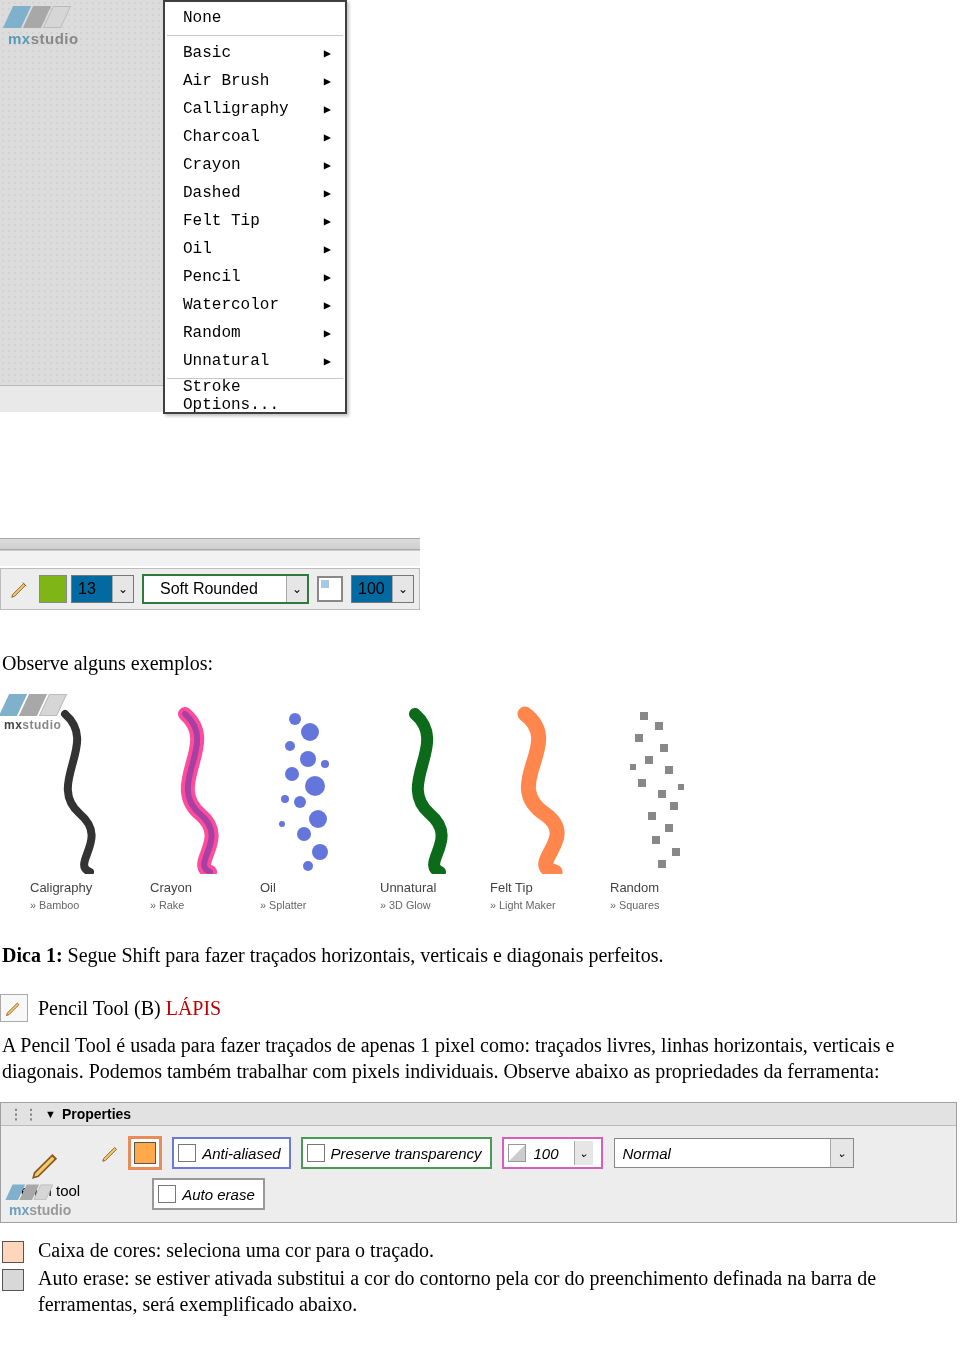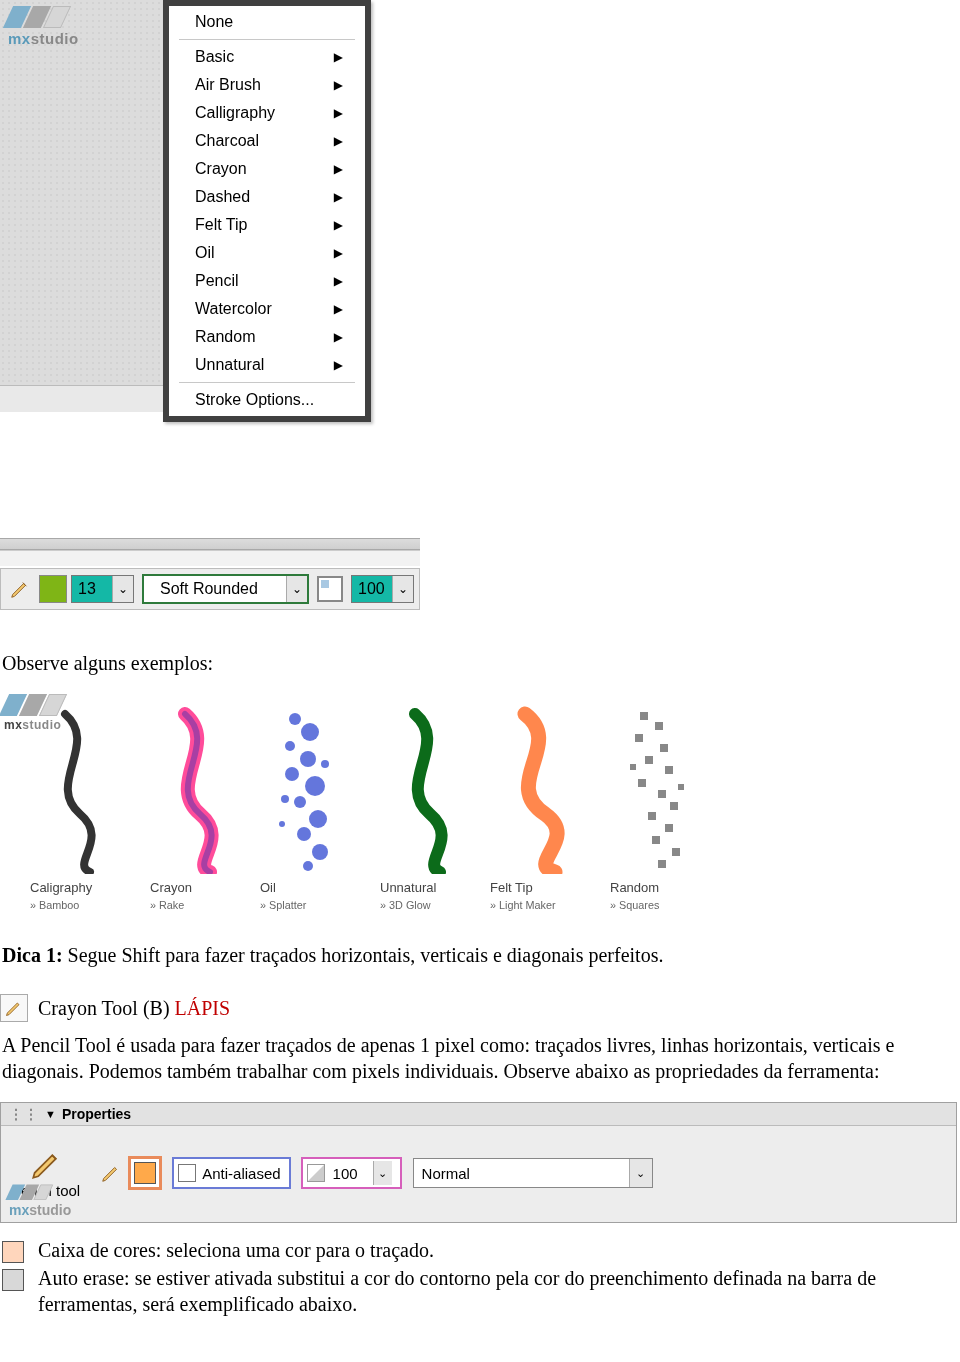--- a/index.html
+++ b/index.html
@@ -52,25 +52,25 @@
   }
   .hbar .goend {
     position:absolute; right:5px; top:5px; color:#999; font-size:14px;
     font-family: Arial, sans-serif;
   }
   .menu {
     position: absolute;
     left: 163px; top: 0;
     width: 180px;
     background: #fff;
-    border: 6px solid #404040;
+    border: 2px solid #404040;
     box-shadow: 2px 2px 3px rgba(0,0,0,.25);
-    font-family: Liberation Sans, sans-serif;
+    font-family: Liberation Mono, monospace;
     font-size: 16px;
-    padding: 2px 8px;
+    padding: 2px 0;
   }
   .menu .item {
     display:flex;
     align-items: center;
     justify-content: space-between;
     padding: 3px 14px 3px 18px;
     height: 22px;
     cursor: default;
   }
   .menu .item .tri {
@@ -112,21 +112,21 @@
     box-sizing:border-box;
     display:flex;
     align-items:center;
     font-family: Tahoma, Arial, sans-serif;
     font-size:16px;
   }
   .tb-ic { width:30px; height:30px; margin:0 4px; display:flex; align-items:center; justify-content:center;}
   .swatch-green { width:26px;height:26px;background:#7fb516;border:1px solid #888;}
   .spin {
     display:flex; align-items:center;
-    border:1px solid #777; background:#14b8a6; height:26px;
+    border:1px solid #777; background:#0369a1; height:26px;
     margin:0 4px;
   }
   .spin .val { padding: 0 6px; min-width:28px; text-align:left;}
   .spin .btn, .dd-btn {
     width:20px;height:26px;background:#e6e6e6;
     border-left:1px solid #aaa;display:flex;align-items:center;justify-content:center;
     font-size:12px;
   }
   .brushname {
     border:2px solid #2e7a3b; background:#fff;
@@ -229,21 +229,21 @@
   .chip .ck { width:16px;height:16px;border:1px solid #777;margin-right:6px;}
   .cs-inner { width:20px;height:20px;background:#ffa94a;border:1px solid #555;}
   .chip.op .val { min-width:36px; padding:0 4px;}
   .chip.op .dd { width:18px;height:24px;border-left:1px solid #aaa;background:#e6e6e6;display:flex;align-items:center;justify-content:center;font-size:11px;}
   .blendbox {
     display:flex; align-items:center; background:#fff;
     border:1px solid #888; height:28px; margin-left:6px; width:230px;
     justify-content:space-between; padding:0 0 0 8px;
   }
   .blendbox .dd { width:22px;height:28px;background:#e6e6e6;border-left:1px solid #aaa;display:flex;align-items:center;justify-content:center;font-size:11px;}
-  .row-col { display:flex; flex-direction:column; gap:8px;}
+  .row-col { display:flex; flex-direction:column; gap:8px;font-style:italic;}
   .row { display:flex; align-items:center;}
   .props-pencil-sm {
     width:22px;height:22px; margin-right:4px;
   }
   
   .legend { margin: 4px 0 0 2px;}
   .legend .li { display:flex; align-items:flex-start; margin:2px 0;}
   .legend .sw {
     width:20px;height:20px;
     margin:4px 14px 0 0;
@@ -448,21 +448,21 @@
 <p class="para tip1">
   <b>Dica 1:</b><span> Segue Shift para fazer traçados horizontais, verticais e diagonais perfeitos.</span>
 </p>
 
 <div class="tool-head">
   <div class="tool-ico">
     <svg viewBox="0 0 24 24" width="20" height="20">
         <path d="M3 21l3-1 12-12-2-2L4 18l-1 3z" fill="#f4c96f" stroke="#8a5a1e"></path>
       </svg>
   </div>
-  <span><span>Crayon Tool (B) </span><span class="red">LÁPIS</span></span>
+  <span><span>Pencil Tool (B) </span><span class="red">LÁPIS</span></span>
 </div>
 
 <p class="para">A Pencil Tool é usada para fazer traçados de apenas 1 pixel como: traçados livres, linhas horizontais, verticais e diagonais. Podemos também trabalhar com pixels individuais. Observe abaixo as propriedades da ferramenta:</p>
 
 <div class="props">
   <div class="props-head">
     <span class="hdots">⋮⋮</span>
     <span class="tri-down">▼</span>
     <span>Properties</span>
   </div>
@@ -480,28 +480,38 @@
         <svg class="props-pencil-sm" viewBox="0 0 24 24">
             <path d="M3 21l3-1 12-12-2-2L4 18l-1 3z" fill="#f4c96f" stroke="#8a5a1e"></path>
           </svg>
         <div class="chip cs">
             <div class="cs-inner"></div>
           </div>
         <div class="chip aa">
           <span class="ck"></span>
           <span>Anti-aliased</span>
         </div>
+        <div class="chip pt">
+          <span class="ck"></span>
+          <span>Preserve transparency</span>
+        </div>
         <div class="chip op">
           <span style="width:16px;height:16px;border:1px solid #999;margin-right:4px;background:linear-gradient(135deg,#fff 49%,#ccc 51%);"></span>
           <span class="val">100</span>
           <span class="dd">⌄</span>
         </div>
         <div class="blendbox">
           <span>Normal</span>
           <span class="dd">⌄</span>
+        </div>
+      </div>
+      <div class="row">
+        <div class="chip ae" style="margin-left:52px;">
+          <span class="ck"></span>
+          <span>Auto erase</span>
         </div>
       </div>
     </div>
 
     <div class="watermark">
       <div class="logo-mark" style="transform:scale(.7);transform-origin:left bottom;">
           <span class="lm1"></span>
           <span class="lm2"></span>
           <span class="lm3"></span>
         </div>

